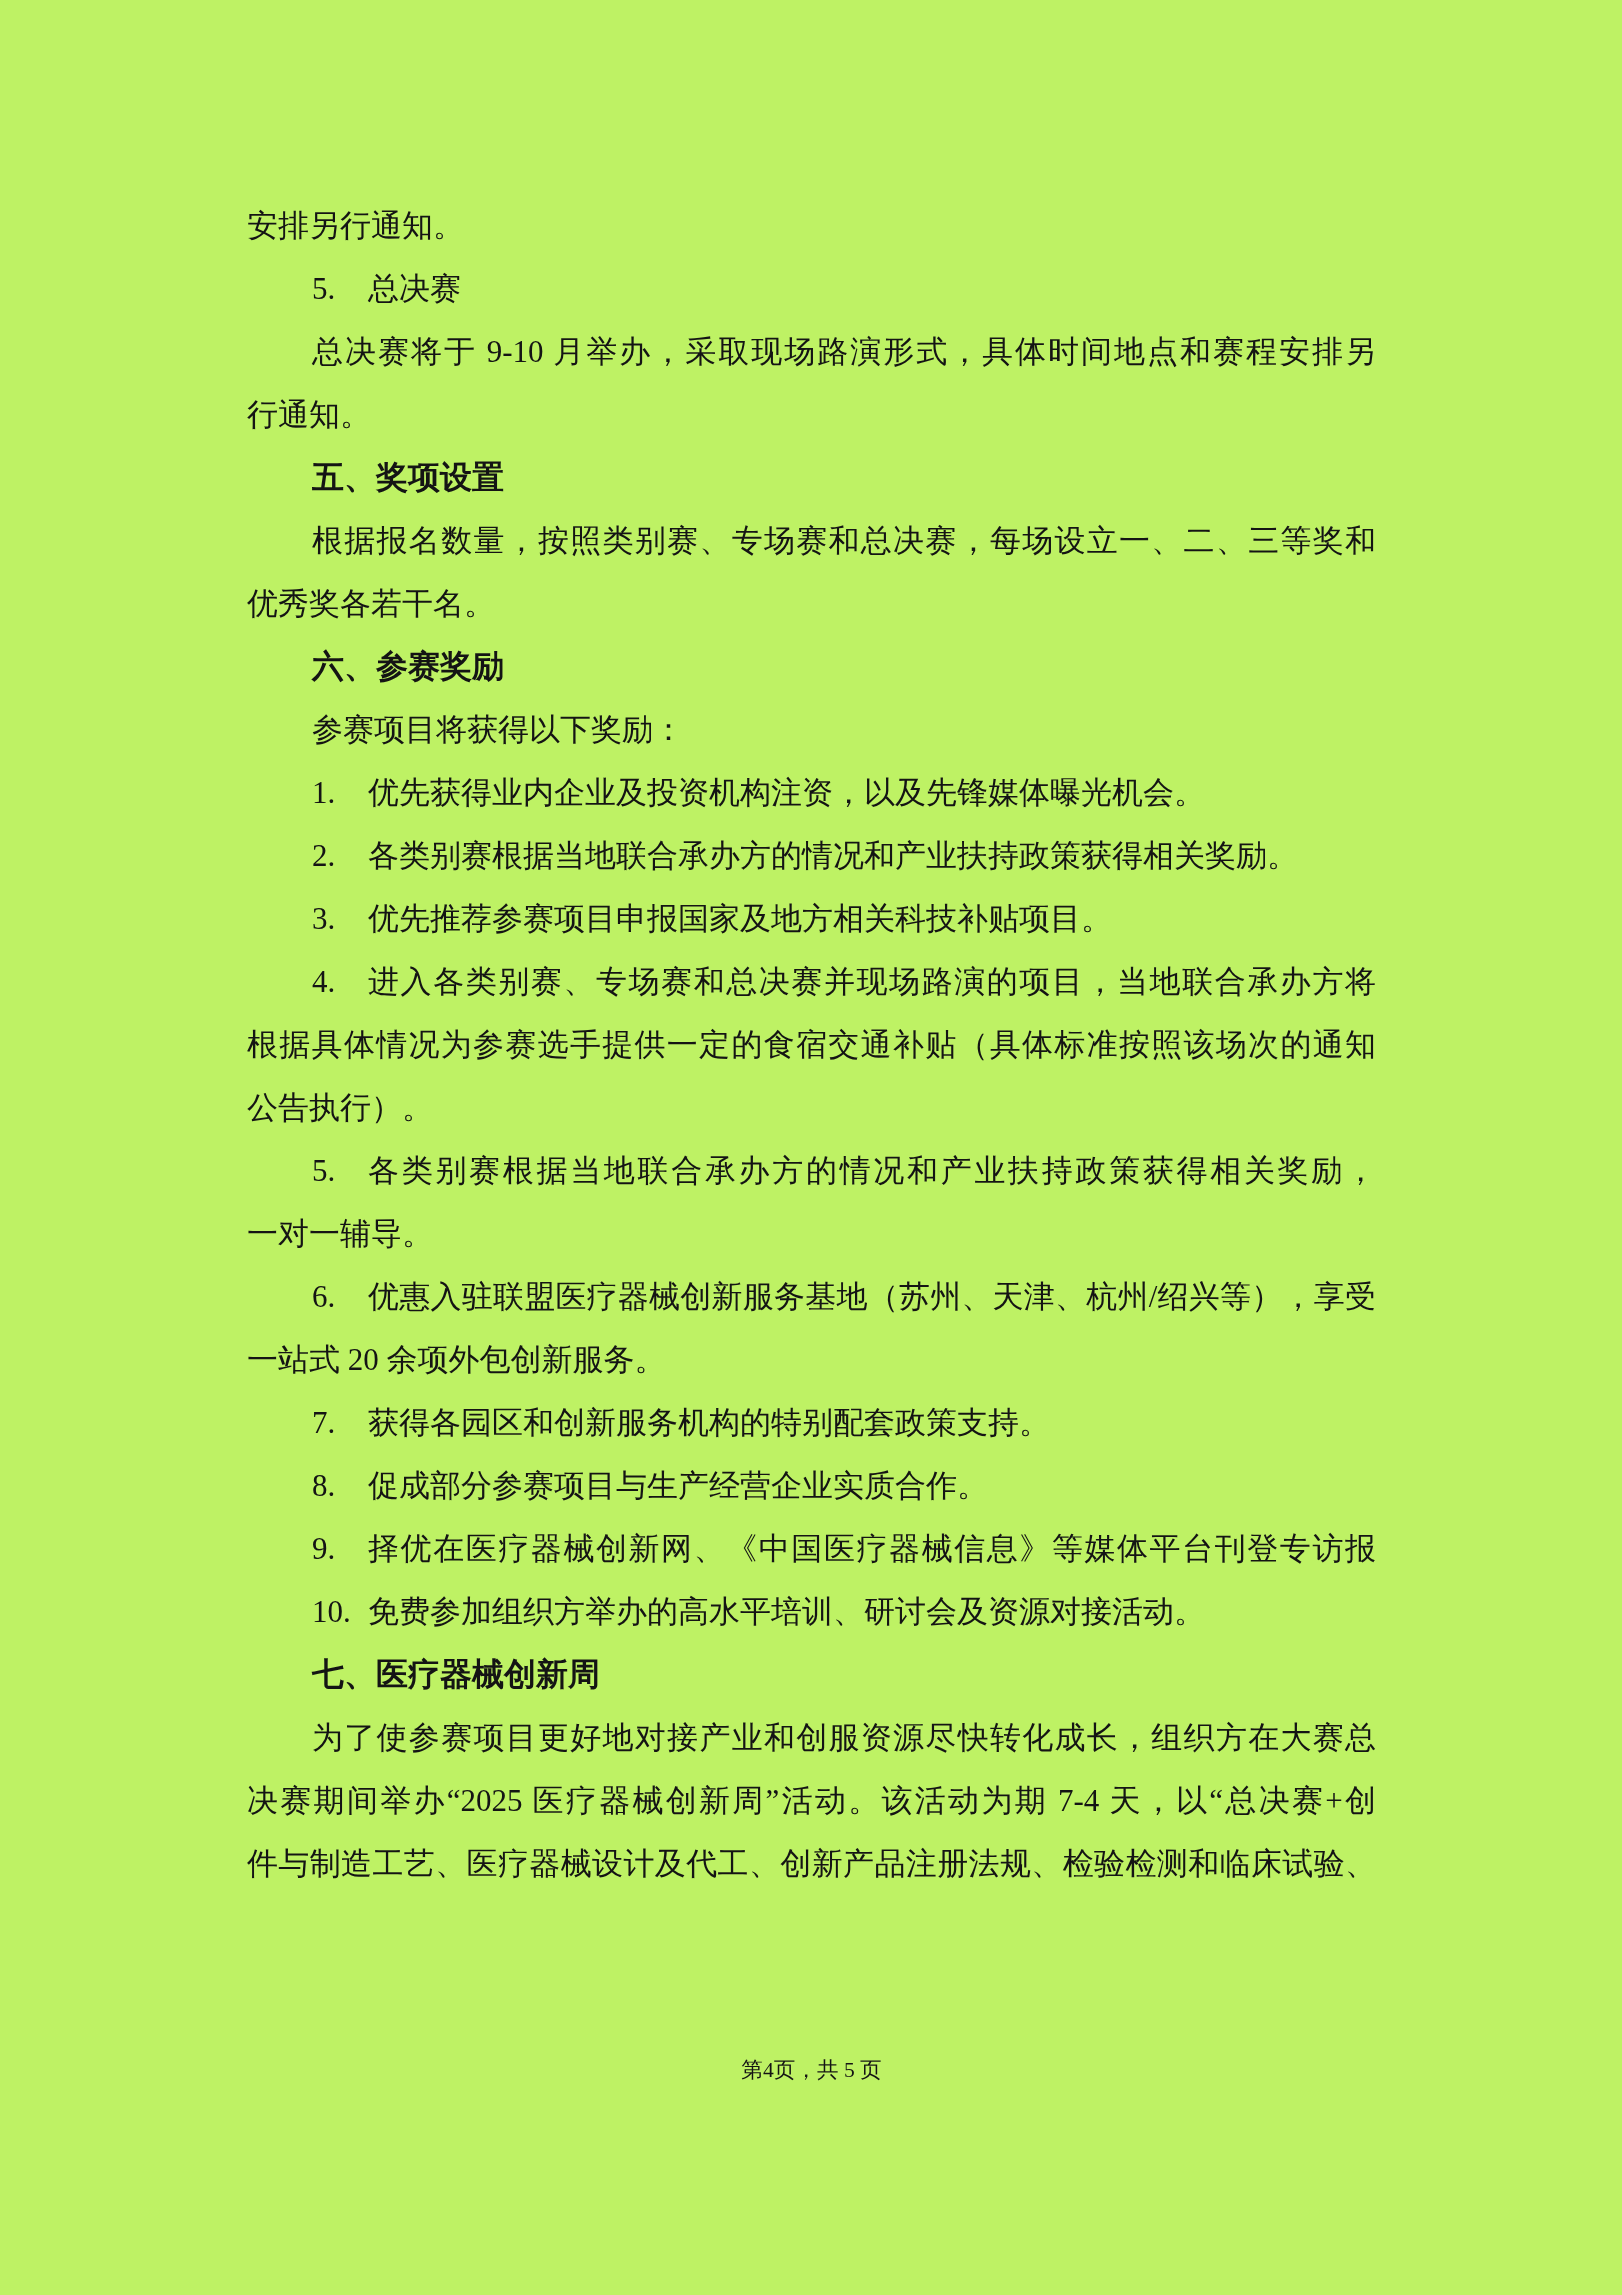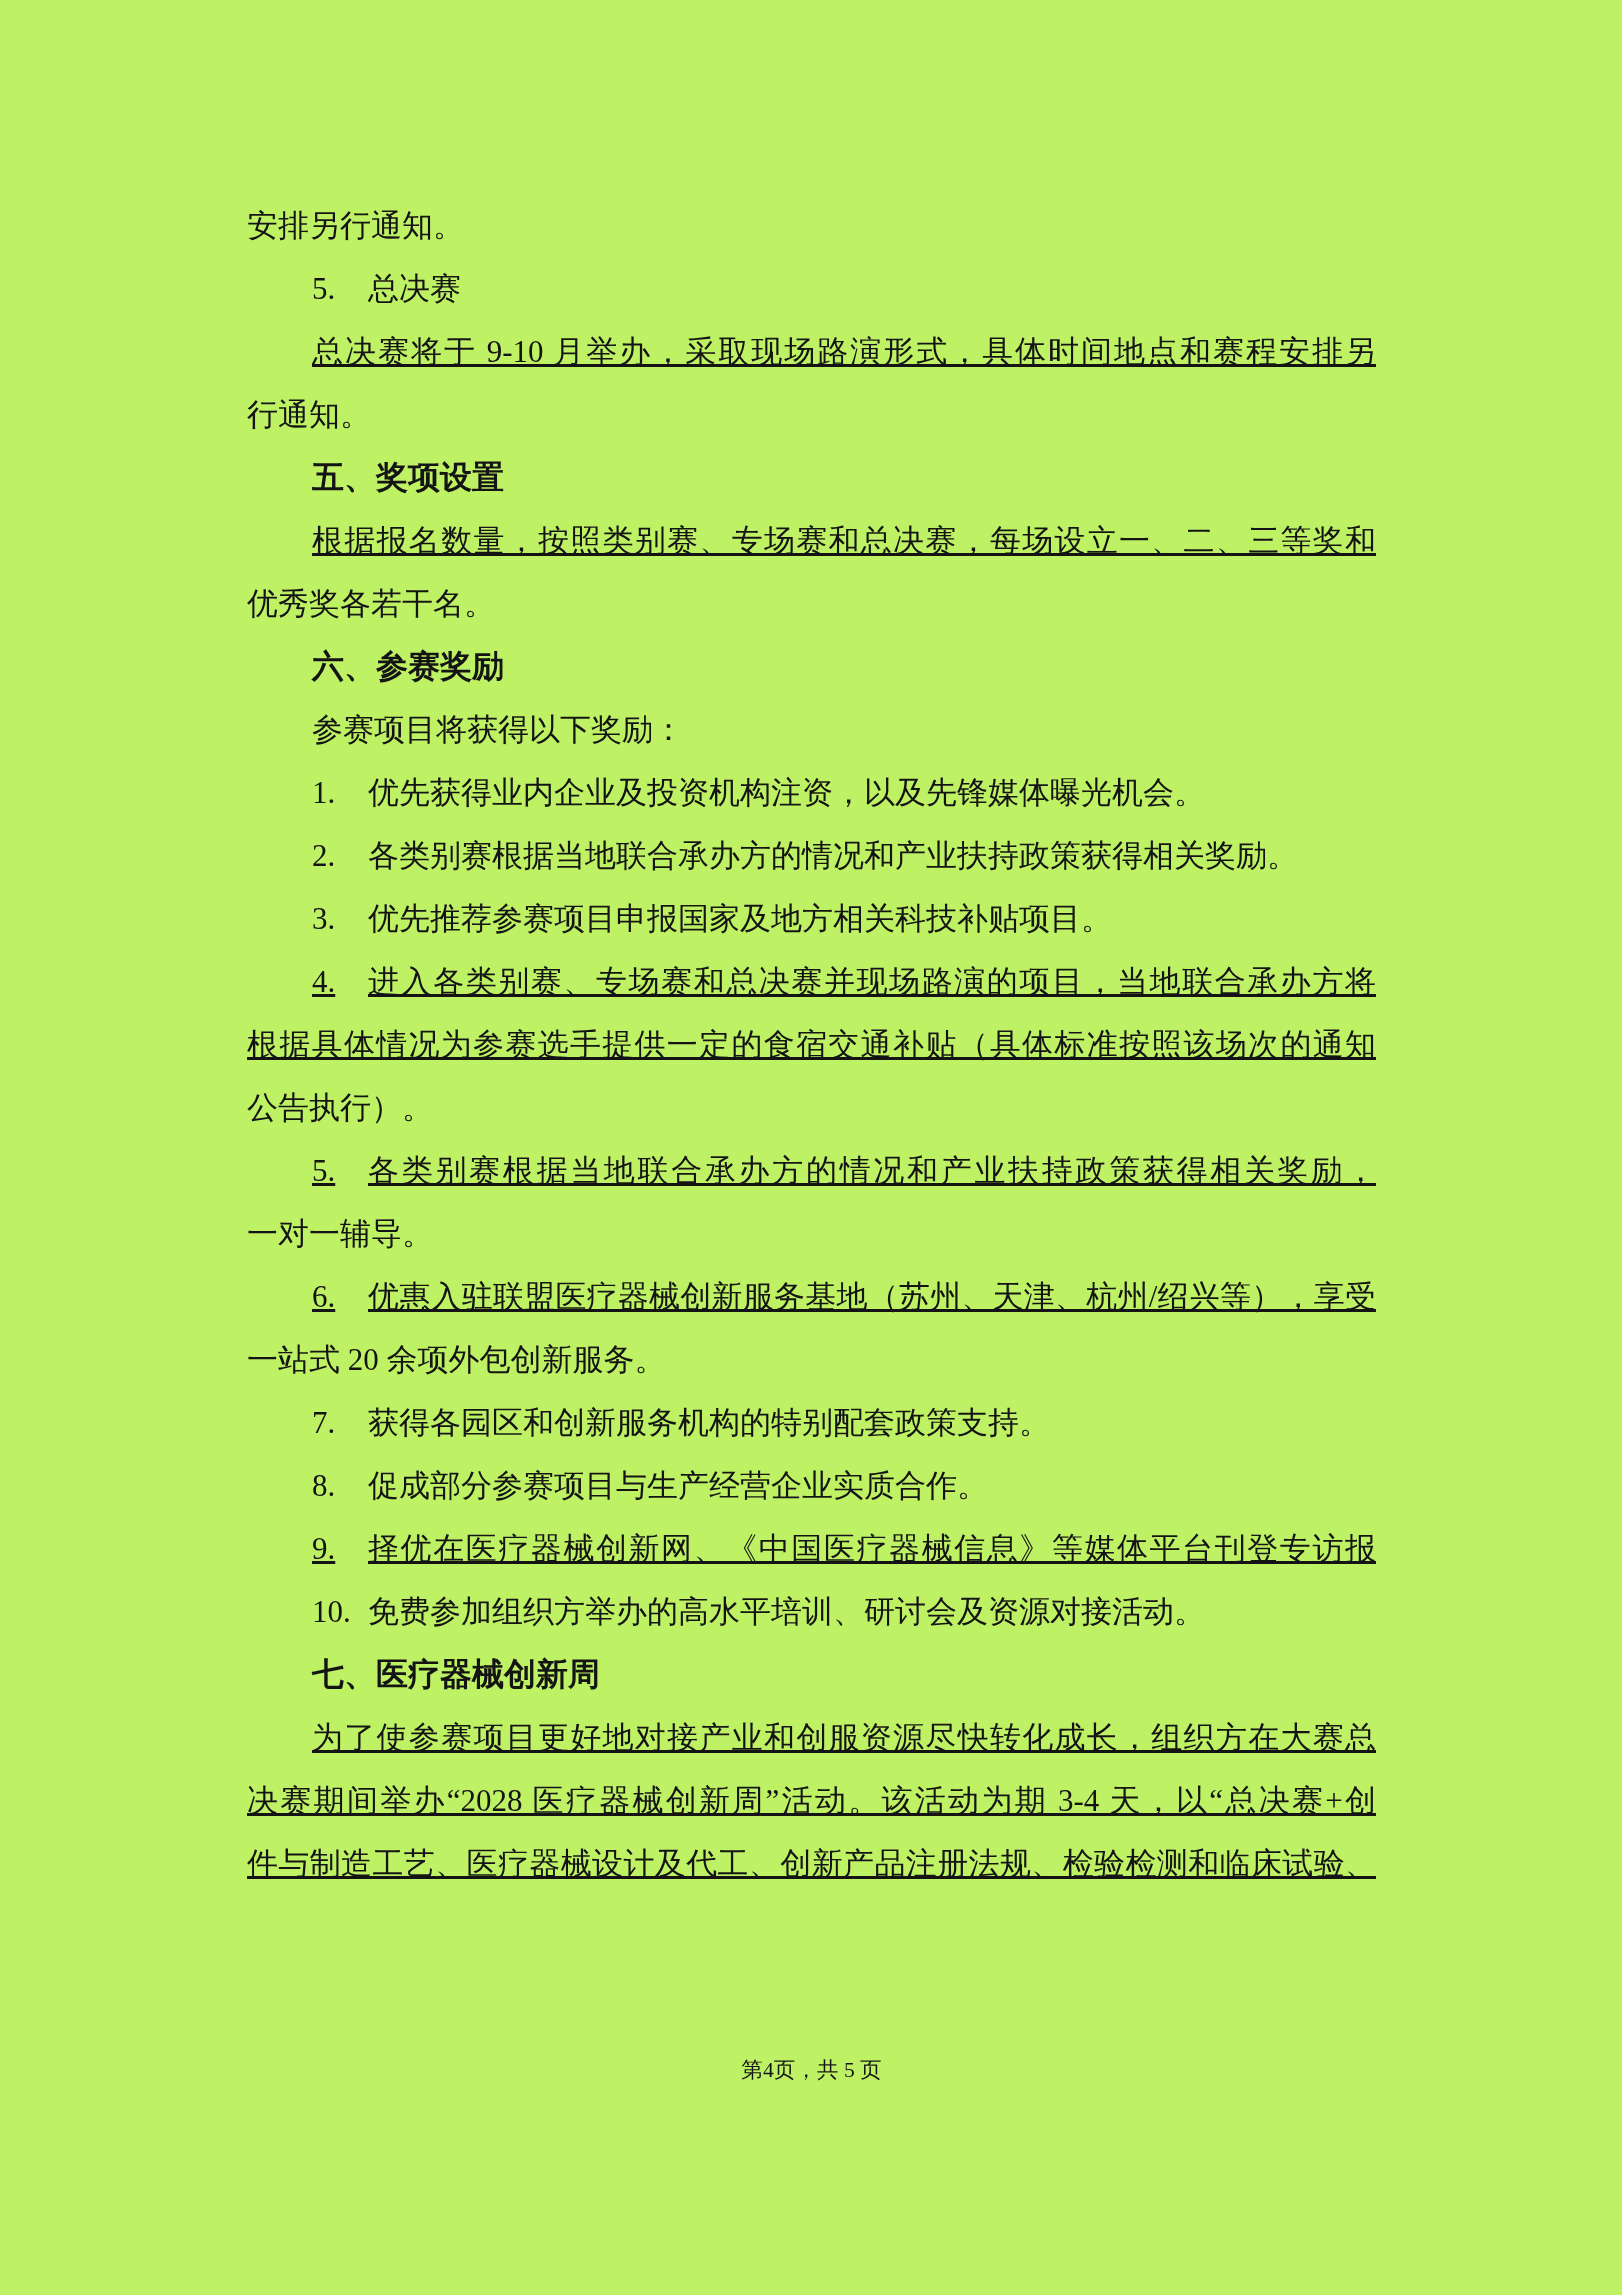--- a/index.html
+++ b/index.html
@@ -23,21 +23,20 @@
   .line {
     height: 63px;
     line-height: 63px;
     overflow: hidden;
     white-space: nowrap;
   }
   .line.fill {
     white-space: normal;
     text-align: justify;
     text-align-last: justify;
-    text-decoration: underline;
   }
   .indent { text-indent: 65px; }
   .heading {
     padding-left: 65px;
     font-weight: bold;
     font-family: "Liberation Sans", "DejaVu Sans", sans-serif;
     font-size: 32px;
   }
   .list { display: flex; padding-left: 65px; }
   .list .num { flex: 0 0 56px; width: 56px; }
@@ -113,18 +112,18 @@
       <div class="line list fill">
         <span class="num">9.</span>
         <span class="txt">择优在医疗器械创新网、《中国医疗器械信息》等媒体平台刊登专访报道。</span>
       </div>
       <div class="line list">
         <span class="num">10.</span>
         <span class="txt">免费参加组织方举办的高水平培训、研讨会及资源对接活动。</span>
       </div>
       <div class="line heading">七、医疗器械创新周</div>
       <div class="line indent fill">为了使参赛项目更好地对接产业和创服资源尽快转化成长，组织方在大赛总</div>
-      <div class="line plain fill">决赛期间举办“2028 医疗器械创新周”活动。该活动为期 3-4 天，以“总决赛+创</div>
+      <div class="line plain fill">决赛期间举办“2025 医疗器械创新周”活动。该活动为期 7-4 天，以“总决赛+创</div>
       <div class="line plain fill">件与制造工艺、医疗器械设计及代工、创新产品注册法规、检验检测和临床试验、</div>
     </div>
   <div class="footer">第4页，共 5 页</div>
 </div>
 
 
 </body></html>

